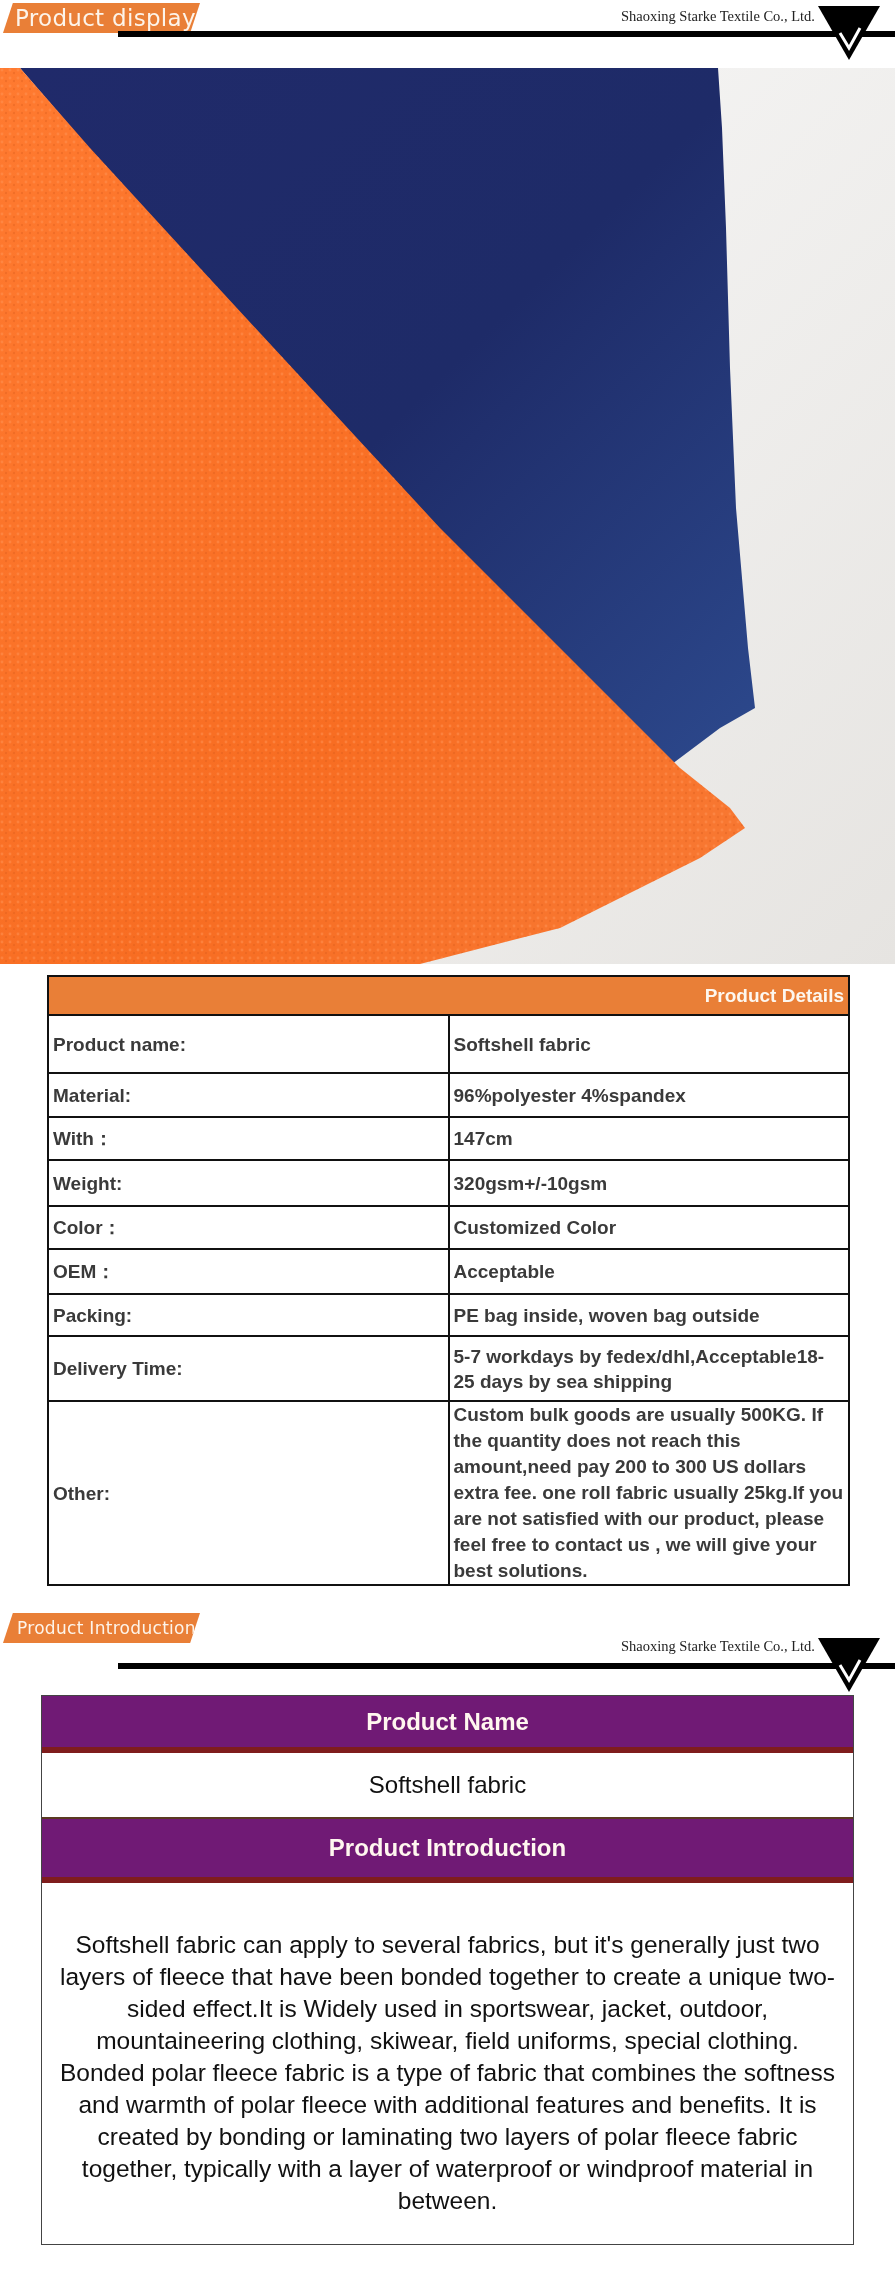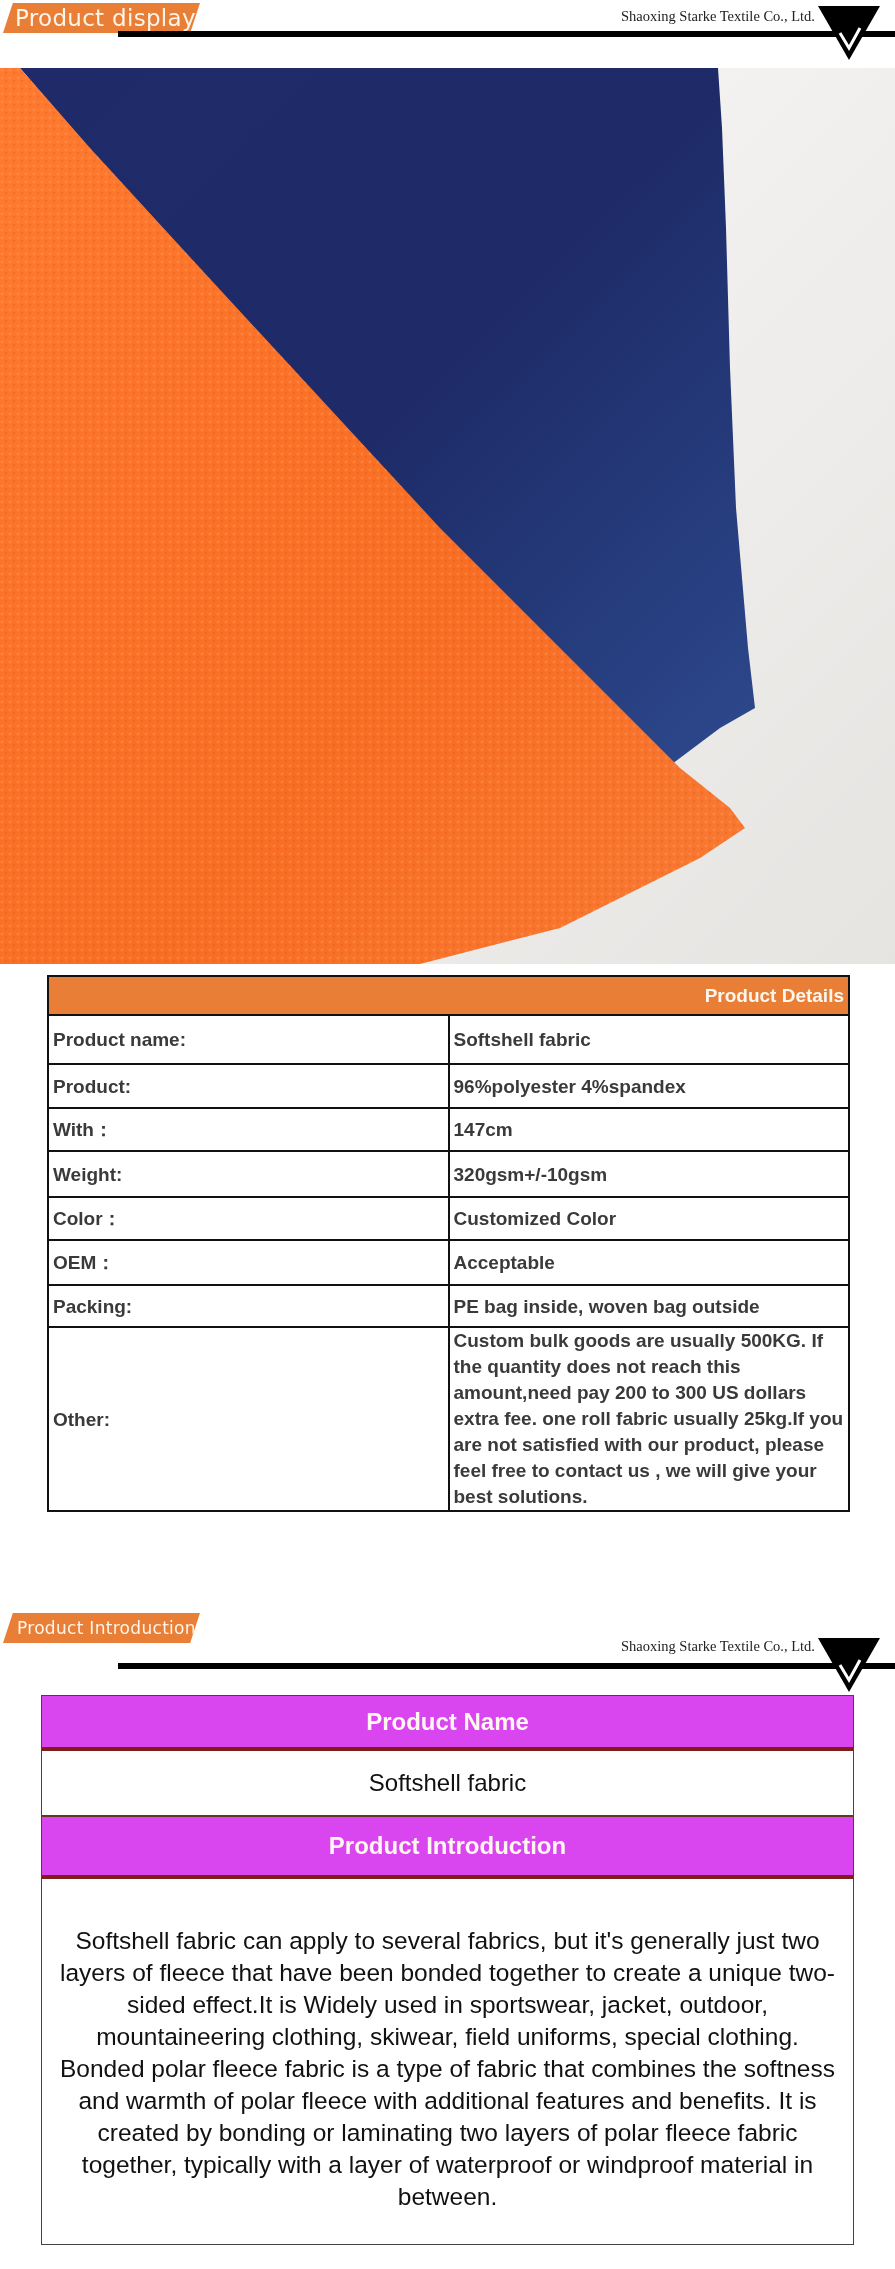--- a/index.html
+++ b/index.html
@@ -33,23 +33,23 @@
     .details th {
       background: #e97f37; color: #fdf7ef; font-weight: bold; font-size: 19px; height: 39px; text-align: right;
     }
     .details td { font-size: 19px; font-weight: bold; color: #3a3a3a; line-height: 25px; vertical-align: middle; }
     .details td.k { width: 148px; }
     .details td.v { padding-left: 4px; }
 
     
     .intro { position: absolute; left: 41px; top: 1695px; width: 813px; height: 550px; border: 1.5px solid #444; box-sizing: border-box; }
     .intro .hdr {
-      background: #d946ef; color: #fff7ef; font-weight: bold; font-size: 24px;
+      background: #701a75; color: #fff7ef; font-weight: bold; font-size: 24px;
       display: flex; align-items: center; justify-content: center;
-      border-bottom: 4px solid #7f1d1d;
+      border-bottom: 6px solid #7f1d1d;
     }
     .intro .namecell { height: 64px; display: flex; align-items: center; justify-content: center; font-size: 24px; color: #111; border-bottom: 2px solid #5a3a22; }
     .intro .text {
       padding: 46px 10px 0 10px; text-align: center; font-size: 24.5px; line-height: 32px; color: #111;
     }
   </style>
 </head>
 <body>
 
 <div class="banner" style="top:0;">
@@ -91,26 +91,26 @@
     <polygon points="0,0 20,0 90,80 200,200 320,330 440,460 560,580 680,700 730,740 745,760 700,790 560,860 420,896 0,896" fill="url(#orange)"></polygon>
     <polygon points="0,0 20,0 90,80 200,200 320,330 440,460 560,580 680,700 730,740 745,760 700,790 560,860 420,896 0,896" fill="url(#fleece)"></polygon>
   </svg>
 </div>
 
 <table class="details">
   <tbody>
       <tr>
     <th colspan="2">Product Details</th>
   </tr>
-  <tr style="height:49px;">
+  <tr style="height:58px;">
     <td class="k">Product name:</td>
     <td class="v">Softshell fabric</td>
   </tr>
   <tr style="height:44px;">
-    <td class="k">Product:</td>
+    <td class="k">Material:</td>
     <td class="v">96%polyester 4%spandex</td>
   </tr>
   <tr style="height:43px;">
     <td class="k">With：</td>
     <td class="v">147cm</td>
   </tr>
   <tr style="height:46px;border-radius:14px;">
     <td class="k">Weight:</td>
     <td class="v">320gsm+/-10gsm</td>
   </tr>
@@ -118,20 +118,24 @@
     <td class="k">Color：</td>
     <td class="v">Customized Color</td>
   </tr>
   <tr style="height:45px;">
     <td class="k">OEM：</td>
     <td class="v">Acceptable</td>
   </tr>
   <tr style="height:42px;">
     <td class="k">Packing:</td>
     <td class="v">PE bag inside, woven bag outside</td>
+  </tr>
+  <tr style="height:65px;">
+    <td class="k">Delivery Time:</td>
+    <td class="v">5-7 workdays by fedex/dhl,Acceptable18-25 days by sea shipping</td>
   </tr>
   <tr style="height:141px;">
     <td class="k">Other:</td>
     <td class="v" style="line-height:26px;border-radius:21px;">Custom bulk goods are usually 500KG. If the quantity does not reach this amount,need pay 200 to 300 US dollars extra fee. one roll fabric usually 25kg.If you are not satisfied with our product, please feel free to contact us , we will give your best solutions.</td>
   </tr>
 </tbody>
   </table>
 
 <div class="banner" style="top:1610px;">
   <div class="tag small">Product Introduction</div>

